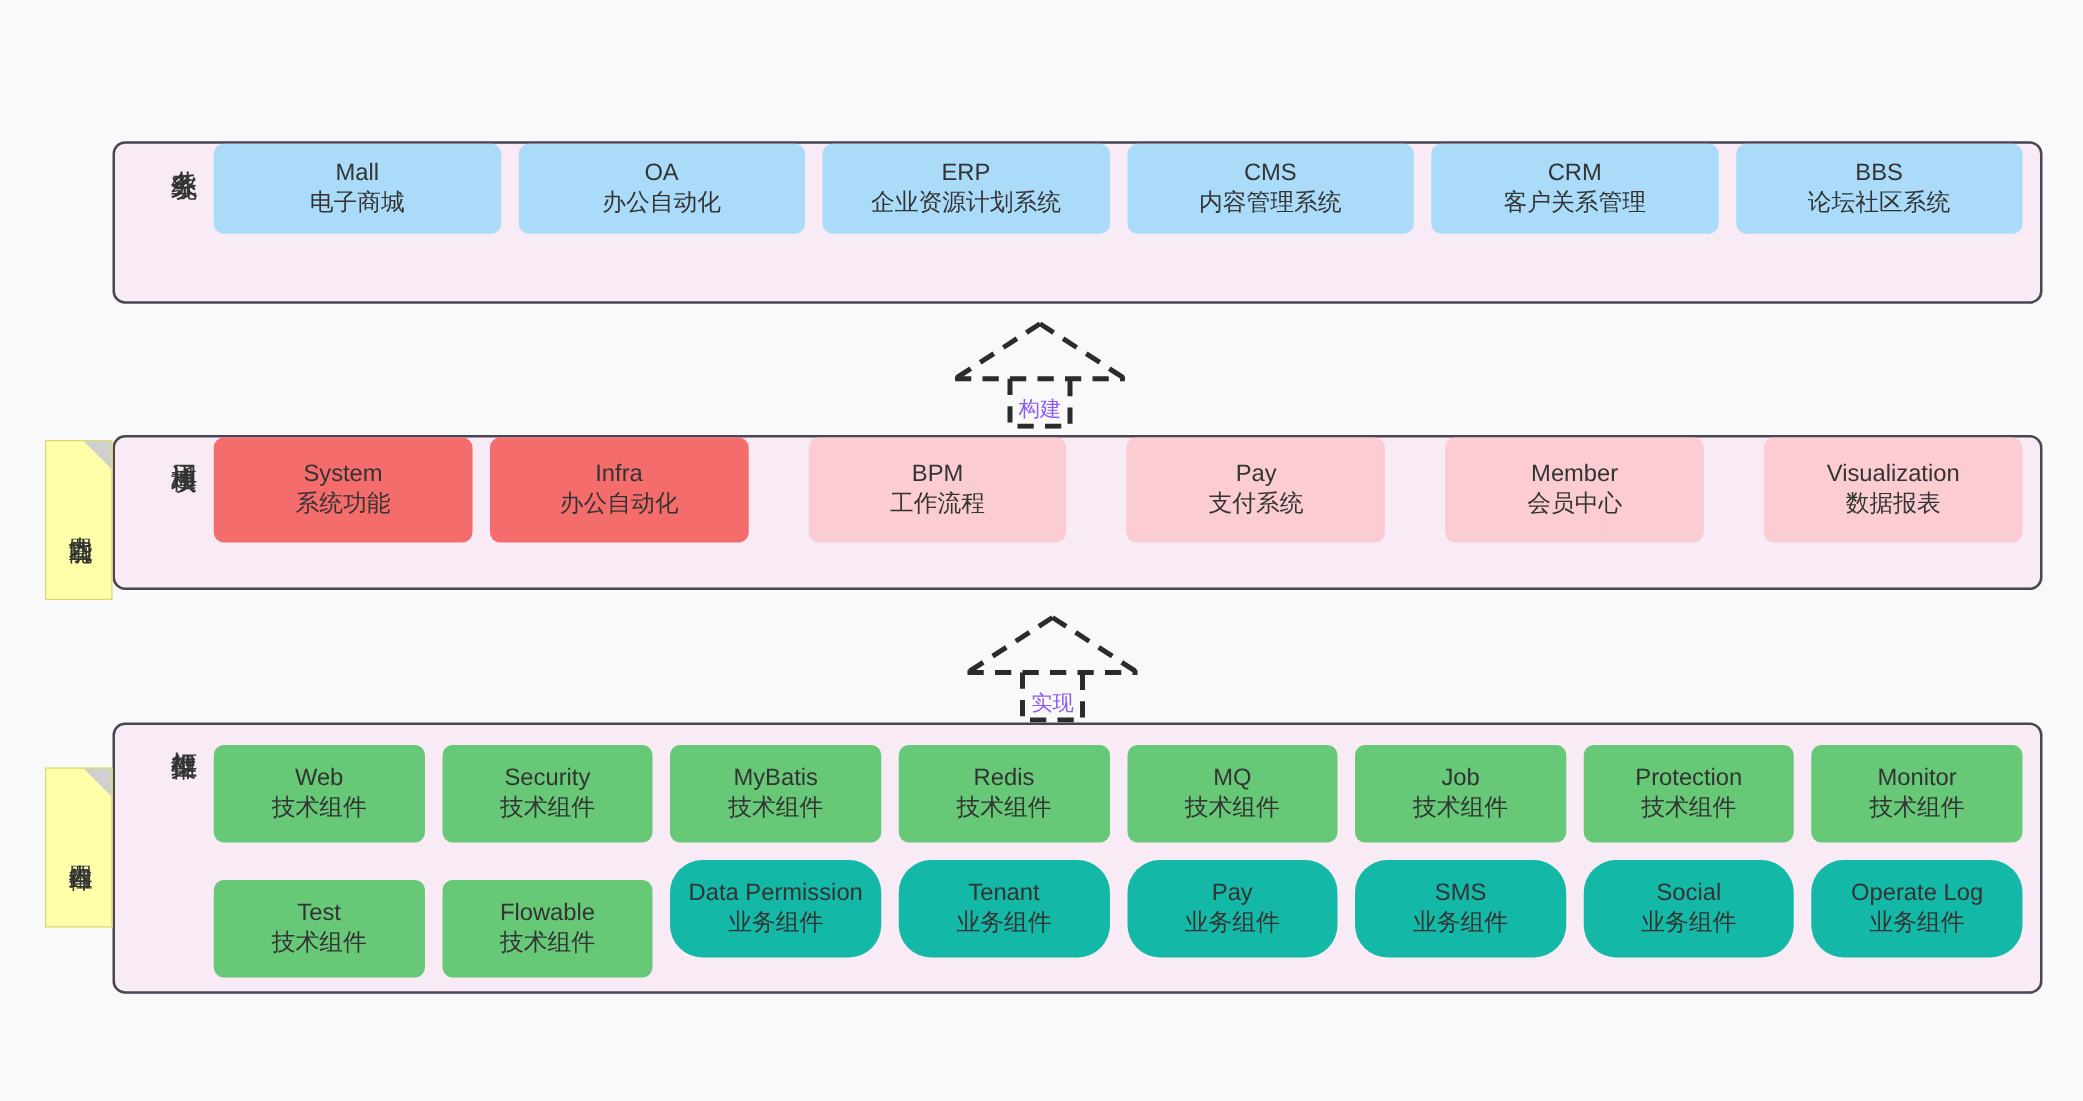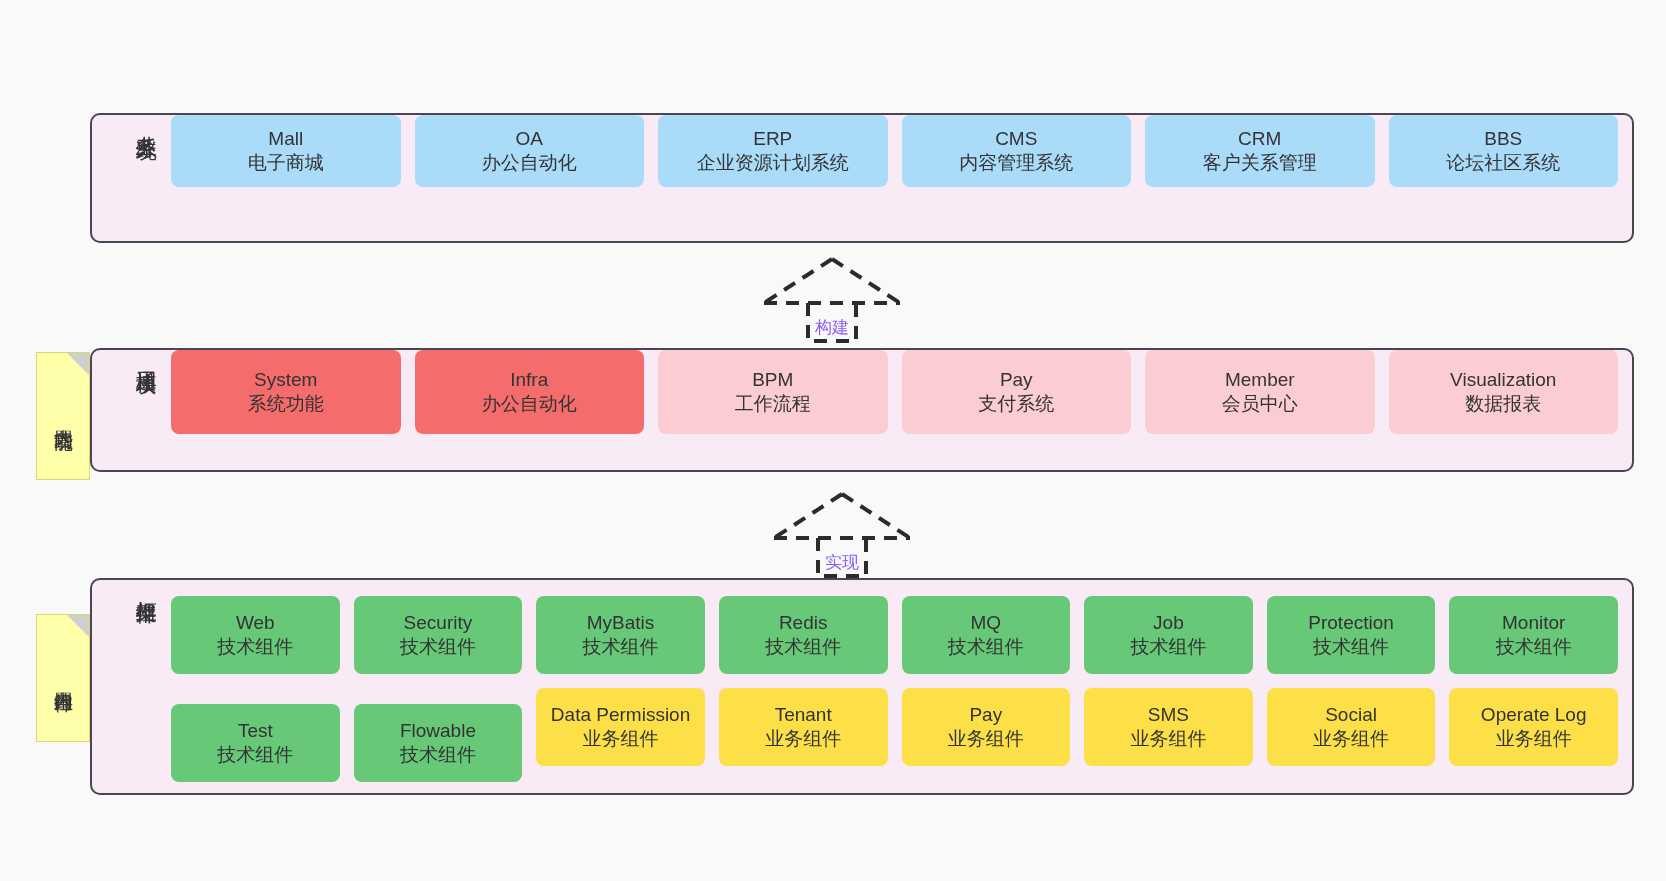--- a/index.html
+++ b/index.html
@@ -67,23 +67,23 @@
     font-size: 19px;
     line-height: 1.28;
     color: #333333;
     padding: 6px 4px;
   }
   .card .c-en { display: block; }
   .card .c-cn { display: block; }
 
   .c-blue       { background: #aadcfa; }
   .c-red        { background: #f56c6c; }
-  .c-pink       { background: #fbcdd2; }
+  .c-pink       { background: #fbcdd2; margin-left: 34px; }
   .c-green      { background: #67c878; margin-top: 16px; }
-  .c-greenlight { background: #fde047; }
+  .c-greenlight { background: #14b8a6; border-radius: 26px; }
 
   
   #band-business { left: 90px;  top: 113px; width: 1544px; height: 130px; }
   #band-common   { left: 90px;  top: 348px; width: 1544px; height: 124px; }
   #band-frame    { left: 90px;  top: 578px; width: 1544px; height: 217px; }
 
   #band-business .card { height: 72px; }
   #band-common   .card { height: 84px; }
   #band-frame    .card { height: 78px; }
 

